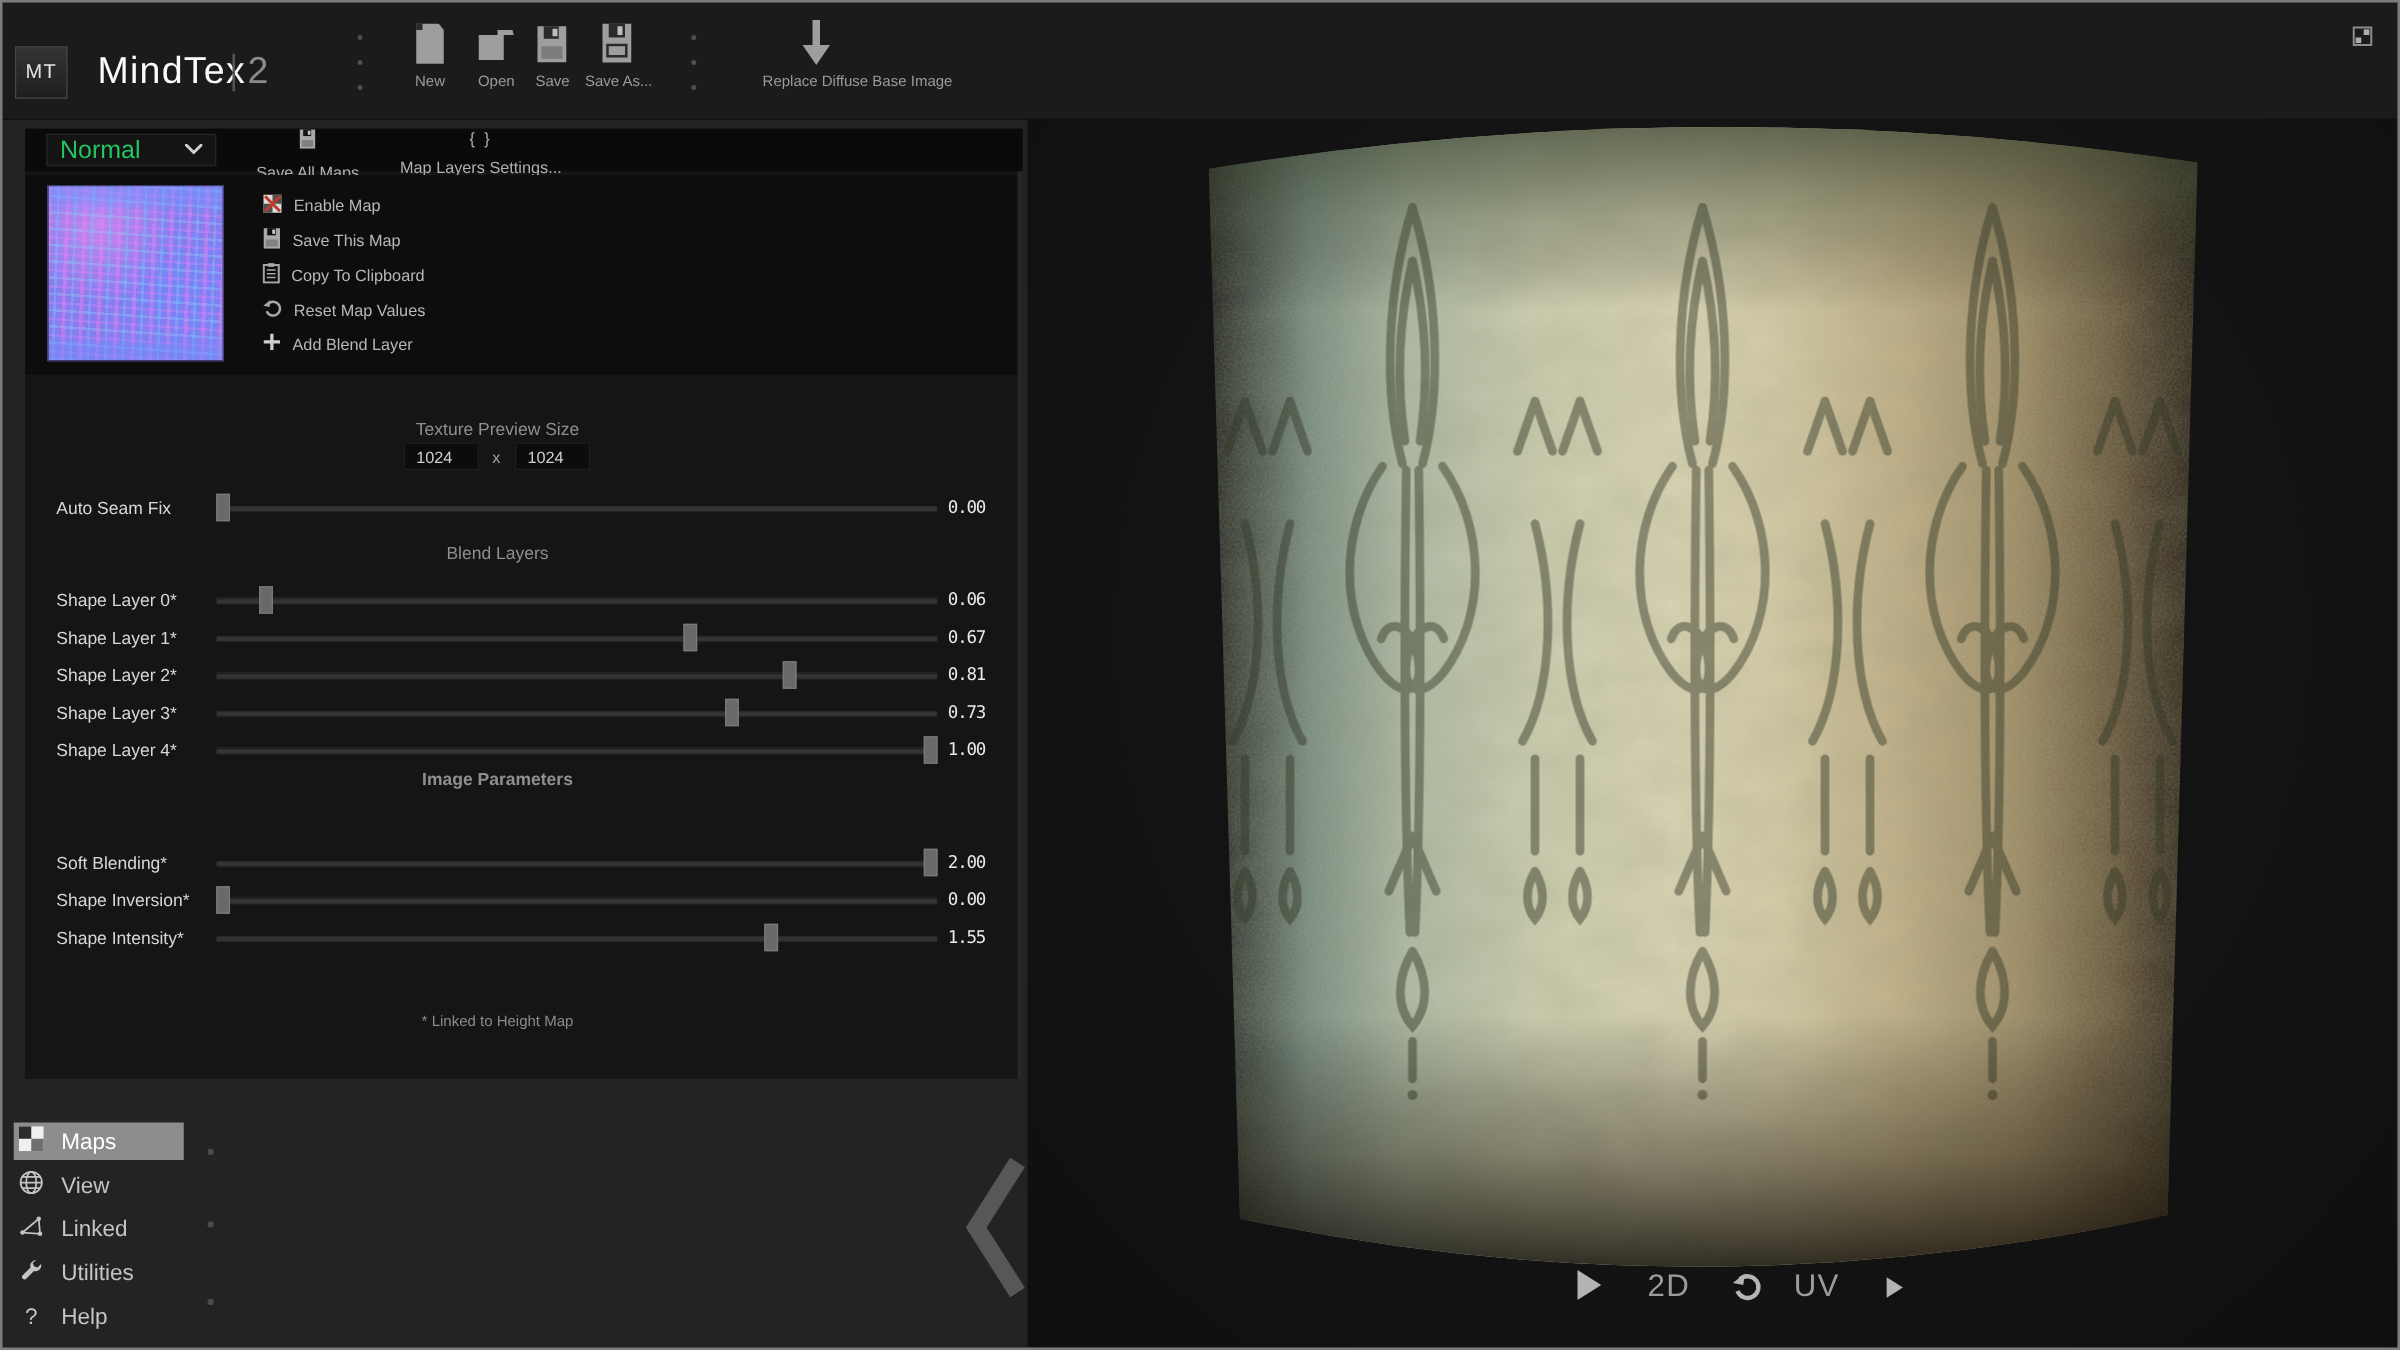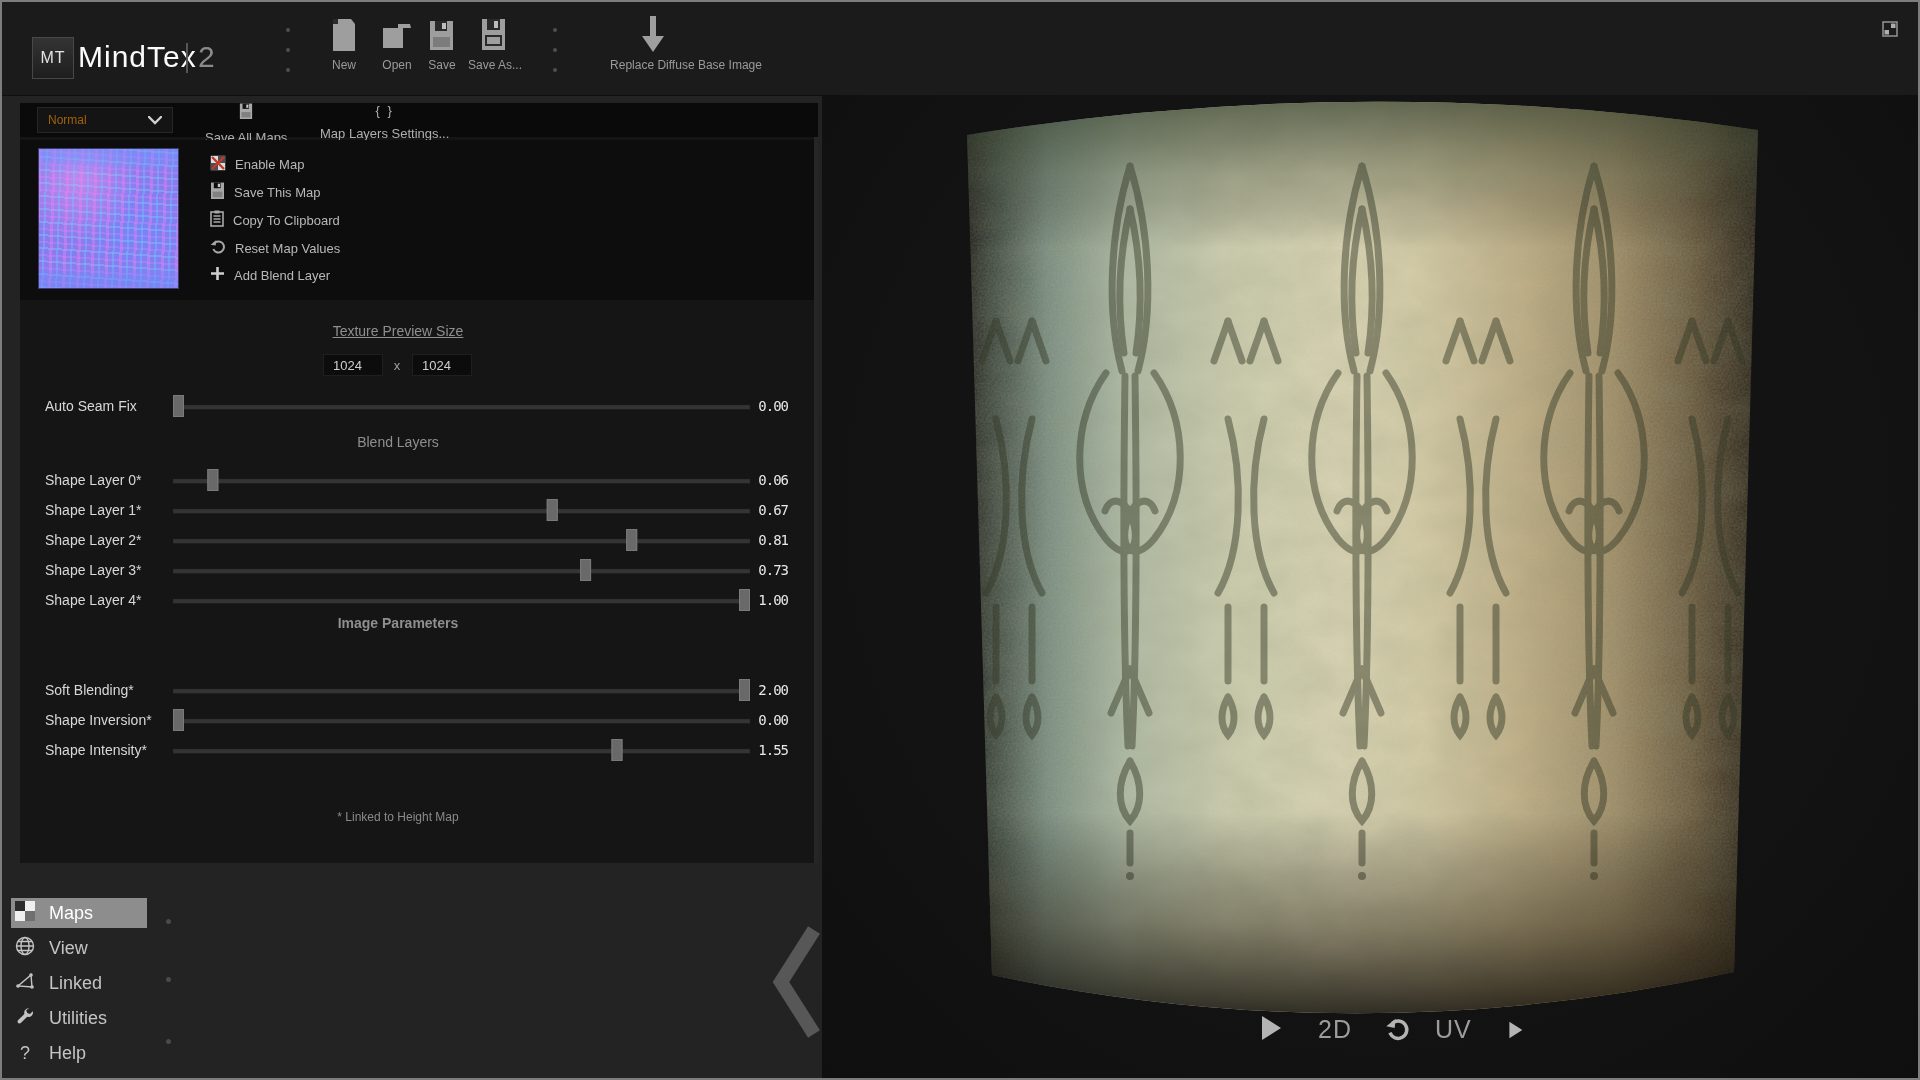--- a/index.html
+++ b/index.html
@@ -2,40 +2,40 @@
 <html><head>
 <meta charset="utf-8">
 <style>
   html,body{margin:0;padding:0;background:#000;}
   .app{position:relative;width:1920px;height:1080px;background:#232323;overflow:hidden;
        font-family:"Liberation Sans",sans-serif;color:#c6c6c6;}
   .frame{position:absolute;inset:0;border:2px solid #7d7d7d;pointer-events:none;z-index:90;}
 
   
   .topbar{position:absolute;left:0;top:0;width:1920px;height:95px;background:#1b1b1b;border-bottom:1px solid #101010;}
-  .logo{position:absolute;left:32px;top:37px;width:40px;height:40px;background:linear-gradient(#343434,#1e1e1e);
+  .logo{position:absolute;left:12px;top:37px;width:40px;height:40px;background:linear-gradient(#343434,#1e1e1e);
         border:1px solid #484848;display:flex;align-items:center;justify-content:center;
         font-size:16px;color:#e3e3e3;letter-spacing:1px;}
   .brand{position:absolute;left:78px;top:40px;font-size:30px;color:#fbfbfb;letter-spacing:1px;font-weight:400;}
   .brand-sep{position:absolute;left:186px;top:43px;width:2px;height:30px;background:#565656;}
   .brand-ver{position:absolute;left:198px;top:40px;font-size:30px;color:#8a8a8a;}
   .dotcol{position:absolute;width:4px;}
   .dotcol i{position:absolute;left:0;width:4px;height:4px;border-radius:50%;background:#4e4e4e;}
   .tool{position:absolute;top:18px;text-align:center;}
   .tool .ticon{display:block;margin:0 auto;}
   .tlabel{position:absolute;top:58px;font-size:12px;color:#9a9a9a;text-align:center;}
   .winicon{position:absolute;left:1881px;top:20px;width:18px;height:18px;}
 
   
   .panel{position:absolute;left:20px;top:103px;width:798px;height:760px;background:#151515;}
   .panel-scroll{position:absolute;right:0;top:34px;width:4px;height:726px;background:#262626;}
   .phead{position:absolute;left:0;top:0;width:798px;height:34px;background:#0a0a0a;}
   .dropdown{position:absolute;left:17px;top:4px;width:136px;height:26px;background:#141414;border:1px solid #262626;
             display:flex;align-items:center;justify-content:space-between;padding:0 10px;box-sizing:border-box;}
-  .dropdown .dtext{font-size:12px;color:#a16207;}
+  .dropdown .dtext{font-size:20px;color:#22c55e;}
   .phead-action{position:absolute;top:0;height:34px;display:flex;align-items:center;gap:8px;font-size:13px;color:#b0b0b0;flex-direction:column;}
   .menustrip{position:absolute;left:0;top:37px;width:798px;height:160px;background:#0d0d0d;}
   .thumb{position:absolute;left:18px;top:45px;width:141px;height:141px;border:1px solid #3c3c6a;box-sizing:border-box;
          background-color:#8a7cee;
          background-image:
            linear-gradient(180deg, rgba(110,150,255,.45) 0 10px, rgba(255,255,255,0) 24px calc(100% - 22px), rgba(110,140,250,.5) calc(100% - 10px)),
            repeating-linear-gradient(92deg, rgba(240,130,240,.40) 0 3px, rgba(0,0,0,0) 3px 7px, rgba(110,200,255,.38) 7px 9px, rgba(0,0,0,0) 9px 14px),
            repeating-linear-gradient(4deg, rgba(140,220,255,.30) 0 2px, rgba(0,0,0,0) 2px 6px, rgba(235,130,255,.30) 6px 8px, rgba(0,0,0,0) 8px 13px),
            radial-gradient(circle at 28% 22%, rgba(255,150,235,.45), rgba(0,0,0,0) 42%),
            radial-gradient(circle at 72% 62%, rgba(100,140,255,.5), rgba(0,0,0,0) 48%);}
@@ -230,21 +230,21 @@
     </div>
     <div class="mrow" style="top:162px;">
       <span>
         <svg width="15" height="15" viewBox="0 0 15 15">
             <path d="M7.5 1 V14 M1 7.5 H14" stroke="#cfcfcf" stroke-width="2.6"></path>
           </svg>
       </span>
       <span>Add Blend Layer</span>
     </div>
 
-    <div class="pheading" style="top:220px;text-decoration:underline;">Texture Preview Size</div>
+    <div class="pheading" style="top:232px;">Texture Preview Size</div>
     <div class="sizebox" style="left:303px;top:251px;">
         <span>1024</span>
       </div>
     <div class="xsep" style="top:255px;">x</div>
     <div class="sizebox" style="left:392px;top:251px;">
         <span>1024</span>
       </div>
 
     <div class="srow" style="top:291px;">
       <span class="slabel">Auto Seam Fix</span>

